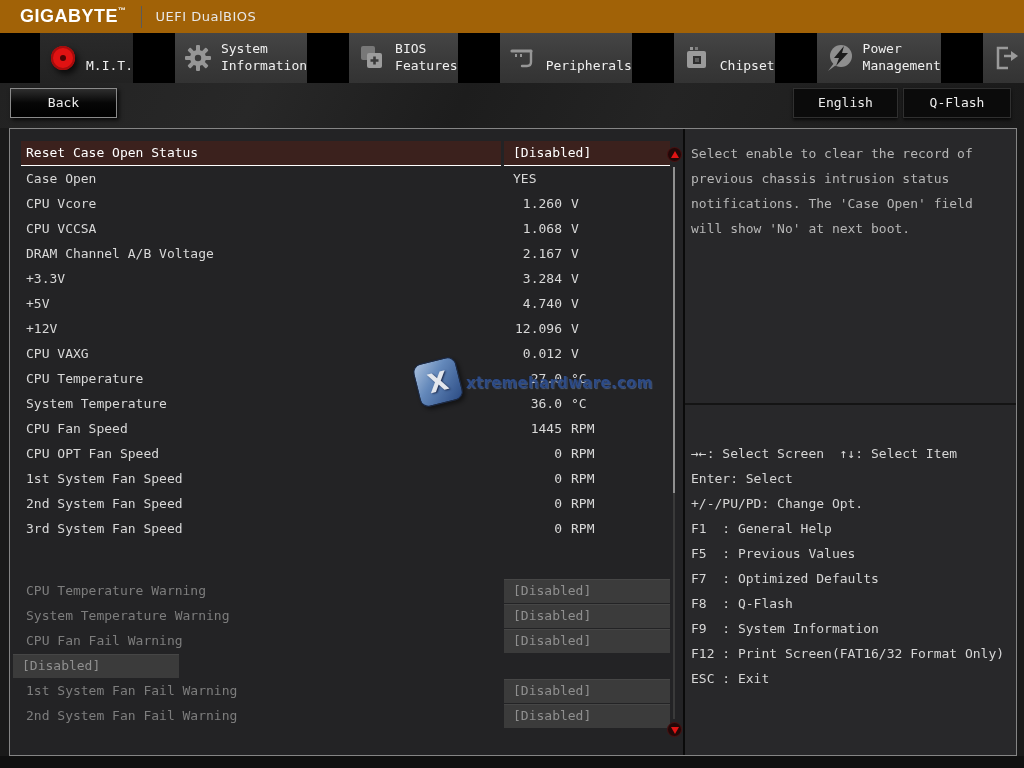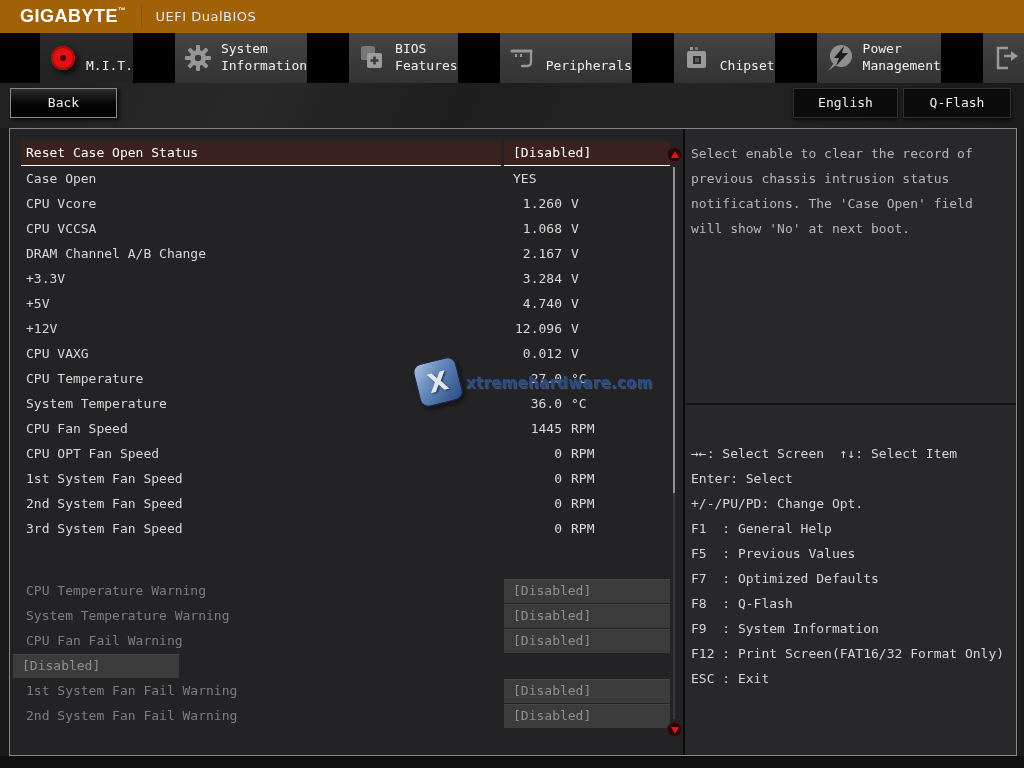--- a/index.html
+++ b/index.html
@@ -243,21 +243,21 @@
     <div class="row-value-box">
       <span class="val-text"></span>
       <span class="val-numwrap">
                 <span class="val-num">1.068</span>
                 <span class="val-unit">V</span>
               </span>
     </div>
   </div>
 
   <div class="row">
-    <div class="row-label-box">DRAM Channel A/B Change</div>
+    <div class="row-label-box">DRAM Channel A/B Voltage</div>
     <div class="row-value-box">
       <span class="val-text"></span>
       <span class="val-numwrap">
                 <span class="val-num">2.167</span>
                 <span class="val-unit">V</span>
               </span>
     </div>
   </div>
 
   <div class="row">

